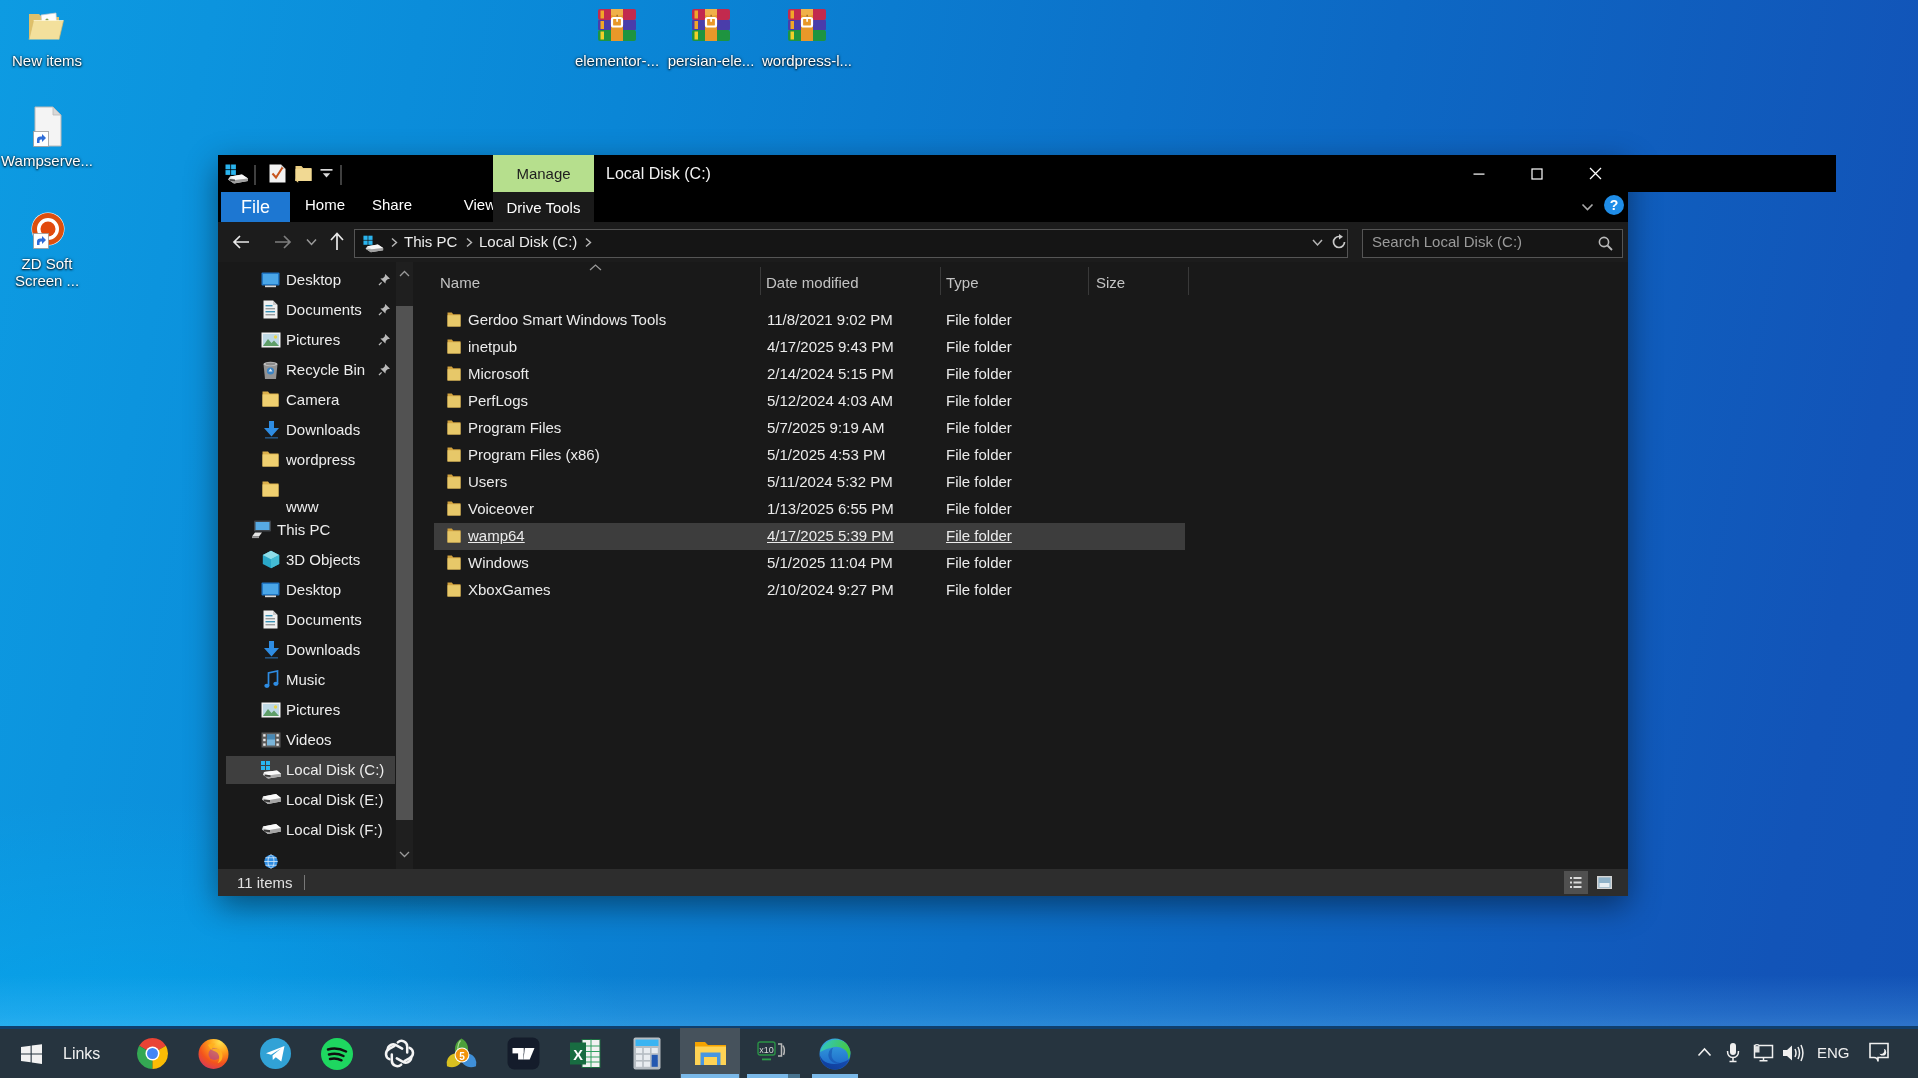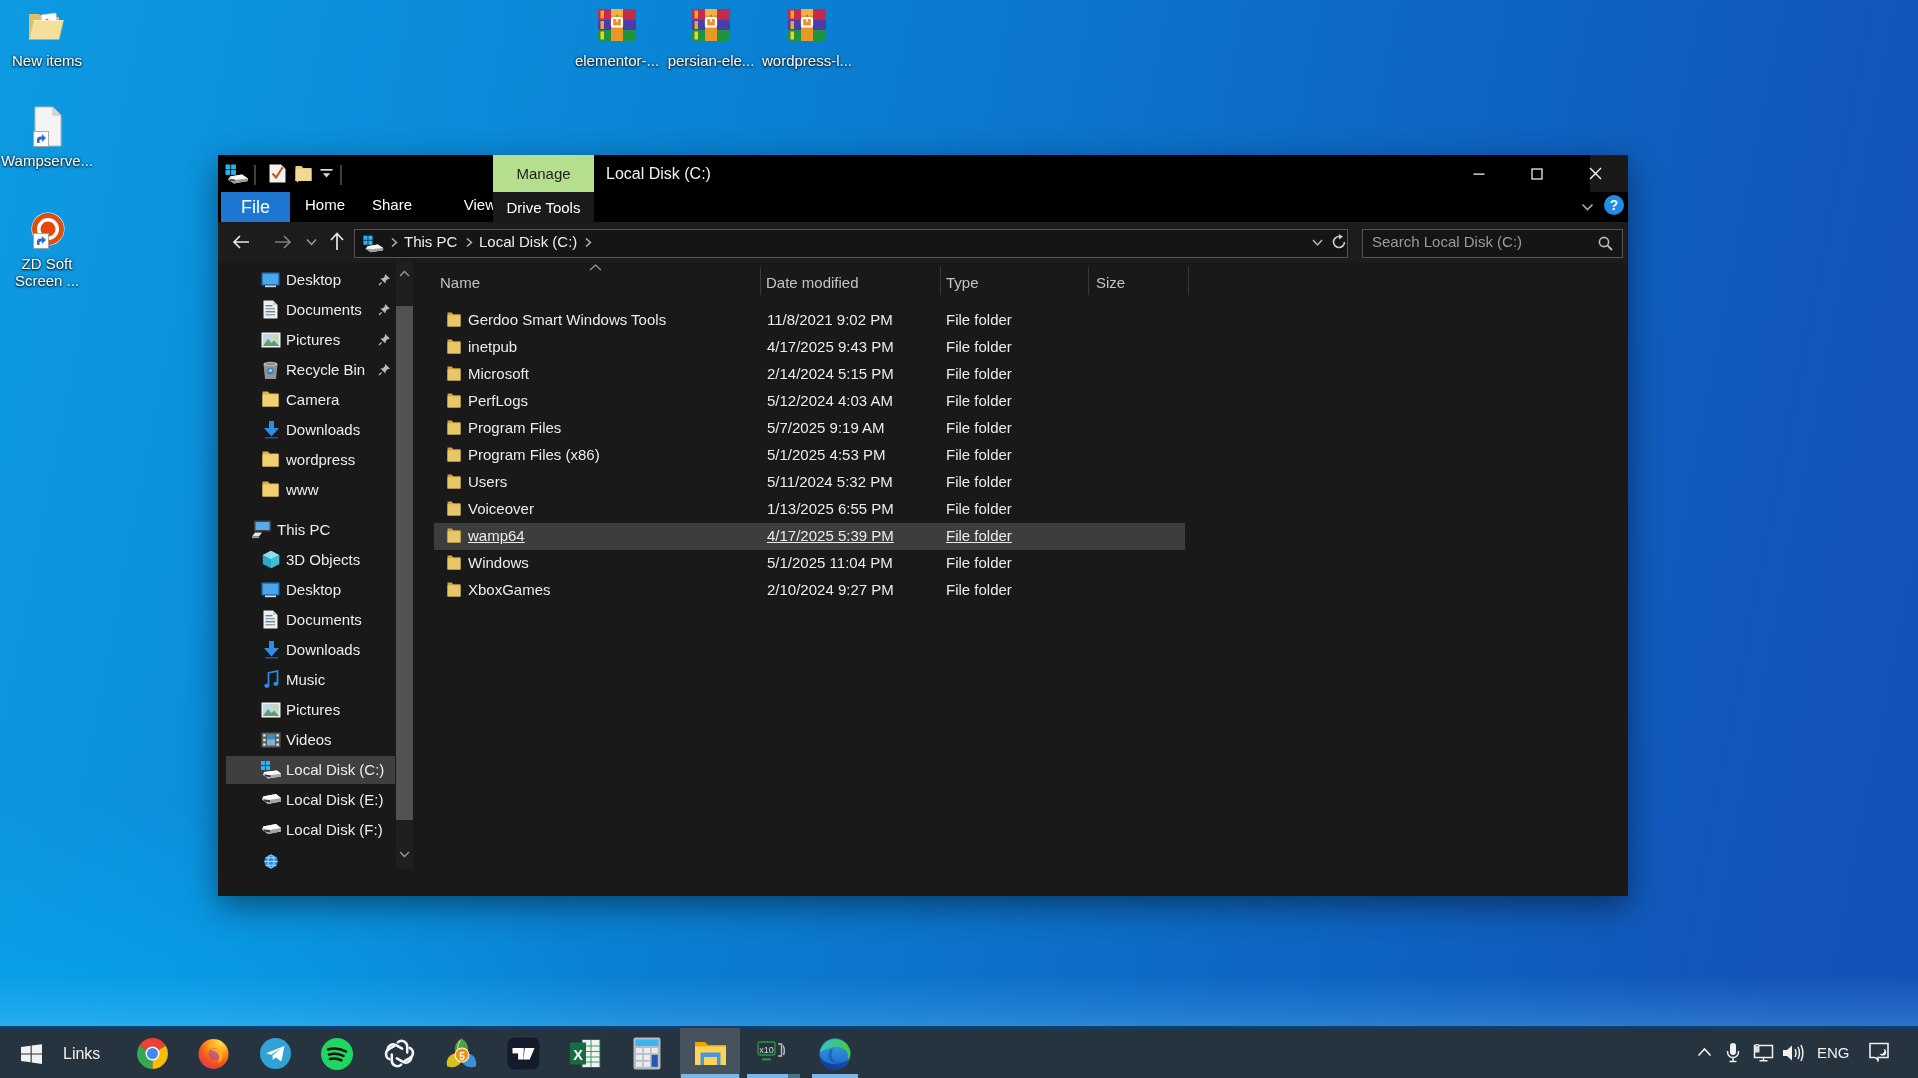--- a/index.html
+++ b/index.html
@@ -14,21 +14,21 @@
 .ab { position:absolute; }
 
 #band { left:0; right:0; top:975px; height:52px;
   background:linear-gradient(to bottom, rgba(90,190,255,0) 0%, rgba(110,200,255,.20) 75%, rgba(120,205,255,.28) 100%);
 }
 #tbline { left:0; right:0; top:1026px; height:3px; background:#0f3f6e; }
 
 .dlabel { color:#fff; font-size:15px; text-align:center; text-shadow:0 1px 2px rgba(0,0,0,.9), 0 0 3px rgba(0,0,0,.7); line-height:17px; }
 
 #win { left:218px; top:155px; width:1410px; height:741px; background:#191919; box-shadow:0 10px 30px rgba(0,0,0,.45); }
-#titlebar { left:0; top:0; width:1372px; height:37px; background:#000; }
+#titlebar { left:0; top:0; width:1618px; height:37px; background:#000; }
 #tabsrow { left:0; top:37px; width:1410px; height:30px; background:#000; }
 #addrrow { left:0; top:67px; width:1410px; height:40px; background:#1c1c1c; }
 #mainarea { left:0; top:107px; width:1410px; height:607px; background:#191919; }
 #statusbar { left:0; top:714px; width:1410px; height:27px; background:#2d2d2d; }
 .wbtn { color:#fff; width:58px; height:37px; top:0; display:flex; align-items:center; justify-content:center; }
 .tabtxt { color:#fff; font-size:15px; top:4px; }
 .crumb { color:#ededed; font-size:15px; }
 .hdrtxt { color:#c3c3c3; font-size:15px; }
 .srow { color:#ededed; font-size:15px; }
 .sep-v { width:1px; background:#393939; }
@@ -287,21 +287,21 @@
       <svg class="ab" style="left:44px;top:189px" width="17" height="16" viewBox="0 0 17 16">
           <path d="M0.5 0.5 H6 L7.6 2.4 H16.5 V15.5 H0.5 Z" fill="#dcb04a"></path>
           <path d="M0.5 3.4 H16.5 V15.5 H0.5 Z" fill="#f0d070"></path>
         </svg>
       <div class="ab srow" style="left:68px;top:189px">wordpress</div>
 
       <svg class="ab" style="left:44px;top:219px" width="17" height="16" viewBox="0 0 17 16">
           <path d="M0.5 0.5 H6 L7.6 2.4 H16.5 V15.5 H0.5 Z" fill="#dcb04a"></path>
           <path d="M0.5 3.4 H16.5 V15.5 H0.5 Z" fill="#f0d070"></path>
         </svg>
-      <div class="ab srow" style="left:68px;top:219px">www</div>
+      <div class="ab srow" style="left:68px;top:236px">www</div>
 
       <svg class="ab pin" style="left:160px;top:11px" width="13" height="13" viewBox="0 0 13 13">
           <path d="M7.2 1 L12 5.8 L9.6 6.3 L7.8 8.1 L7.4 10.6 L2.4 5.6 L4.9 5.2 L6.7 3.4 Z" fill="#b9b9b9"></path>
           <path d="M3.6 9.4 L1 12 " stroke="#b9b9b9" stroke-width="1.3"></path>
         </svg>
       <svg class="ab pin" style="left:160px;top:41px" width="13" height="13" viewBox="0 0 13 13">
           <path d="M7.2 1 L12 5.8 L9.6 6.3 L7.8 8.1 L7.4 10.6 L2.4 5.6 L4.9 5.2 L6.7 3.4 Z" fill="#b9b9b9"></path>
           <path d="M3.6 9.4 L1 12 " stroke="#b9b9b9" stroke-width="1.3"></path>
         </svg>
       <svg class="ab pin" style="left:160px;top:71px" width="13" height="13" viewBox="0 0 13 13">
@@ -499,20 +499,39 @@
       <div class="ab fr" style="left:250px;top:292px">Windows</div>
       <div class="ab fr" style="left:549px;top:292px">5/1/2025 11:04 PM</div>
       <div class="ab fr" style="left:728px;top:292px">File folder</div>
       <svg class="ab fico" style="top:320px">
           <use href="#fol"></use>
         </svg>
       <div class="ab fr" style="left:250px;top:319px">XboxGames</div>
       <div class="ab fr" style="left:549px;top:319px">2/10/2024 9:27 PM</div>
       <div class="ab fr" style="left:728px;top:319px">File folder</div>
     </div>
+  </div>
+  <div id="statusbar" class="ab">
+    <div class="ab" style="left:19px;top:5px;color:#e0e0e0;font-size:15px">11 items</div>
+    <div class="ab" style="left:86px;top:6px;width:1px;height:15px;background:#787878"></div>
+    <div class="ab" style="left:1346px;top:2px;width:24px;height:23px;background:#505050"></div>
+    <svg class="ab" style="left:1352px;top:8px" width="12" height="11" viewBox="0 0 12 11">
+        <g fill="#dadada">
+          <rect x="0" y="0" width="2" height="2"></rect>
+          <rect x="3.5" y="0" width="8" height="2"></rect>
+          <rect x="0" y="4.5" width="2" height="2"></rect>
+          <rect x="3.5" y="4.5" width="8" height="2"></rect>
+          <rect x="0" y="9" width="2" height="2"></rect>
+          <rect x="3.5" y="9" width="8" height="2"></rect>
+        </g>
+      </svg>
+    <svg class="ab" style="left:1379px;top:7px" width="15" height="13" viewBox="0 0 15 13">
+        <rect x="0.7" y="0.7" width="13.6" height="11.6" fill="#8fb2c9" stroke="#d5d5d5" stroke-width="1.4"></rect>
+        <rect x="2.5" y="7" width="10" height="4" fill="#e8eef2"></rect>
+      </svg>
   </div>
 </div>
 
 <div id="taskbar" class="ab"></div>
 
 <div class="tb-ic" style="left:7px">
     <svg width="21" height="20" viewBox="0 0 21 20">
       <path fill="#f2f2f2" d="M0 3.1 L9.6 1.8 V9.5 H0 Z M10.7 1.6 L21 0.2 V9.5 H10.7 Z M0 10.6 H9.6 V18.3 L0 17 Z M10.7 10.6 H21 V19.9 L10.7 18.5 Z"></path>
     </svg>
   </div>

